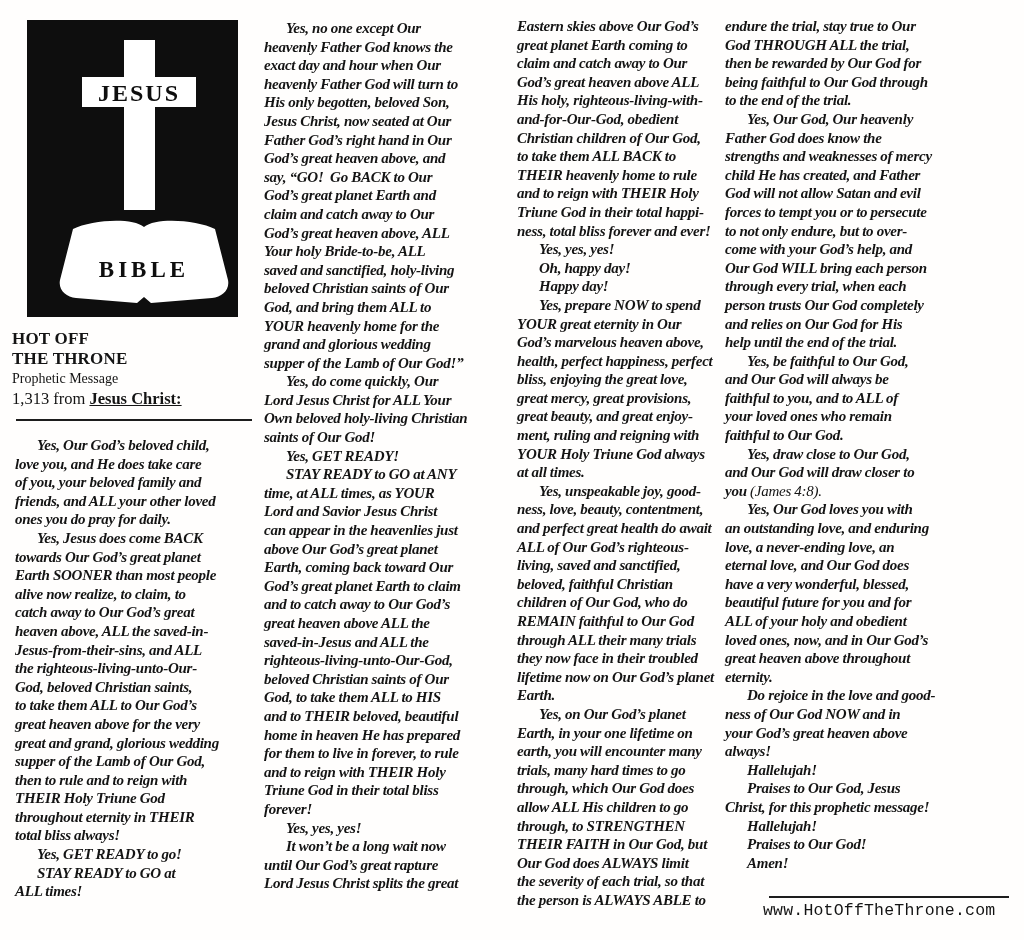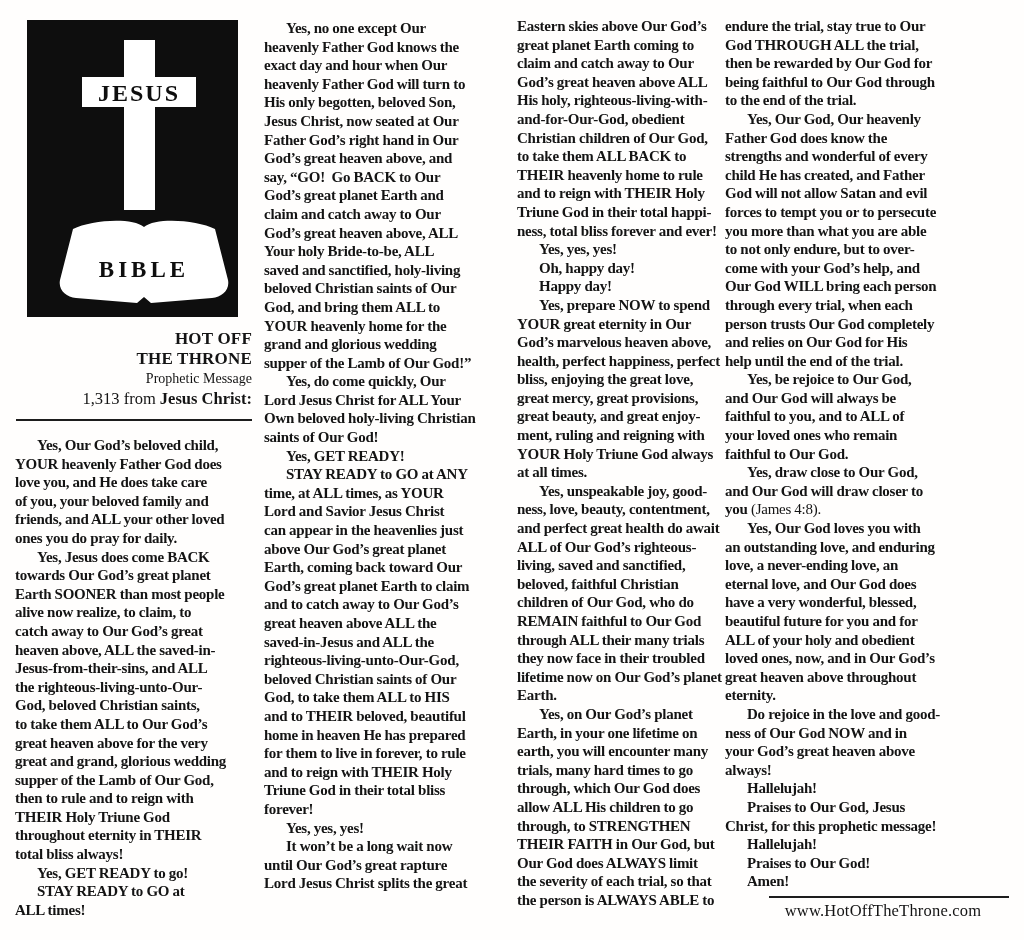--- a/index.html
+++ b/index.html
@@ -8,52 +8,53 @@
     width: 1024px;
     height: 940px;
     background: #fffefd;
     font-family: "Liberation Serif", "DejaVu Serif", serif;
     color: #141414;
     overflow: hidden;
   }
   
   .logo { position: absolute; left: 27px; top: 20px; width: 211px; height: 297px; }
   
-  .masthead { position: absolute; left: 12px; top: 329px; width: 240px; text-align: right; }
+  .masthead { position: absolute; left: 12px; top: 329px; width: 240px; text-align: left; }
   .mast-title { font-weight: bold; font-size: 17px; line-height: 20px; letter-spacing: 0.2px; }
   .mast-sub   { font-weight: normal; font-size: 14px; line-height: 20px; }
   .mast-msg   { font-weight: normal; font-size: 16.5px; line-height: 20px; }
-  .mast-msg .bold { font-weight: bold; }
+  .mast-msg .bold { font-weight: bold; text-decoration: underline; }
   .rule {
     position: absolute; height: 0;
     border-top: 2px solid #1d1d1d;
   }
   #rule-header { left: 16px; top: 419px; width: 236px; }
   #rule-footer { left: 769px; top: 896px; width: 240px; }
   
   .col {
     position: absolute;
     font-weight: bold;
     font-size: 15px;
     line-height: 18.6px;
     letter-spacing: -0.25px;
     word-spacing: -0.2px;
+    font-style: italic;
   }
   #col-1 { left: 15px;  top: 436px; width: 248px; }
   #col-2 { left: 264px; top: 19px;  width: 250px; }
   #col-3 { left: 517px; top: 17px;  width: 250px; }
   #col-4 { left: 725px; top: 17px;  width: 253px; }
   .line { white-space: nowrap; }
   .line.indent { padding-left: 22px; }
   .line .regular { font-weight: normal; text-align: right; }
   
   .site-url {
     position: absolute; left: 763px; top: 901px; width: 240px;
-    text-align: center; font-weight: normal;
-    font-size: 16.5px; letter-spacing: 0.2px;
+    text-align: left; font-weight: normal;
+    font-size: 16.5px; letter-spacing: 0.2px; font-family: Liberation Mono, monospace;
   }
 </style>
 </head>
 <body>
 
 <div class="page">
 
   <svg class="logo" viewBox="0 0 211 297" xmlns="http://www.w3.org/2000/svg">
     <rect x="0" y="0" width="211" height="297" fill="#0e0e0e"></rect>
 
@@ -71,21 +72,20 @@
     <div class="mast-title">HOT OFF</div>
     <div class="mast-title">THE THRONE</div>
     <div class="mast-sub">Prophetic Message</div>
     <div class="mast-msg"><span>1,313 from </span><span class="bold">Jesus Christ:</span></div>
   </div>
 
   <div class="rule" id="rule-header"></div>
 
   <div class="col" id="col-1">
       <div class="line indent"><span>Yes, Our God’s beloved child,</span></div>
-      <div class="line"><span>YOUR heavenly Father God does</span></div>
       <div class="line"><span>love you, and He does take care</span></div>
       <div class="line"><span>of you, your beloved family and</span></div>
       <div class="line"><span>friends, and ALL your other loved</span></div>
       <div class="line"><span>ones you do pray for daily.</span></div>
       <div class="line indent"><span>Yes, Jesus does come BACK</span></div>
       <div class="line"><span>towards Our God’s great planet</span></div>
       <div class="line"><span>Earth SOONER than most people</span></div>
       <div class="line"><span>alive now realize, to claim, to</span></div>
       <div class="line"><span>catch away to Our God’s great</span></div>
       <div class="line"><span>heaven above, ALL the saved-in-</span></div>
@@ -204,33 +204,32 @@
       <div class="line"><span>the person is ALWAYS ABLE to</span></div>
     </div>
   <div class="col" id="col-4">
       <div class="line"><span>endure the trial, stay true to Our</span></div>
       <div class="line"><span>God THROUGH ALL the trial,</span></div>
       <div class="line"><span>then be rewarded by Our God for</span></div>
       <div class="line"><span>being faithful to Our God through</span></div>
       <div class="line"><span>to the end of the trial.</span></div>
       <div class="line indent"><span>Yes, Our God, Our heavenly</span></div>
       <div class="line"><span>Father God does know the</span></div>
-      <div class="line"><span>strengths and wonderful of every</span></div>
+      <div class="line"><span>strengths and weaknesses of mercy</span></div>
       <div class="line"><span>child He has created, and Father</span></div>
       <div class="line"><span>God will not allow Satan and evil</span></div>
       <div class="line"><span>forces to tempt you or to persecute</span></div>
-      <div class="line"><span>you more than what you are able</span></div>
       <div class="line"><span>to not only endure, but to over-</span></div>
       <div class="line"><span>come with your God’s help, and</span></div>
       <div class="line"><span>Our God WILL bring each person</span></div>
       <div class="line"><span>through every trial, when each</span></div>
       <div class="line"><span>person trusts Our God completely</span></div>
       <div class="line"><span>and relies on Our God for His</span></div>
       <div class="line"><span>help until the end of the trial.</span></div>
-      <div class="line indent"><span>Yes, be rejoice to Our God,</span></div>
+      <div class="line indent"><span>Yes, be faithful to Our God,</span></div>
       <div class="line"><span>and Our God will always be</span></div>
       <div class="line"><span>faithful to you, and to ALL of</span></div>
       <div class="line"><span>your loved ones who remain</span></div>
       <div class="line"><span>faithful to Our God.</span></div>
       <div class="line indent"><span>Yes, draw close to Our God,</span></div>
       <div class="line"><span>and Our God will draw closer to</span></div>
       <div class="line"><span>you </span><span class="regular">(James 4:8).</span></div>
       <div class="line indent"><span>Yes, Our God loves you with</span></div>
       <div class="line"><span>an outstanding love, and enduring</span></div>
       <div class="line"><span>love, a never-ending love, an</span></div>

